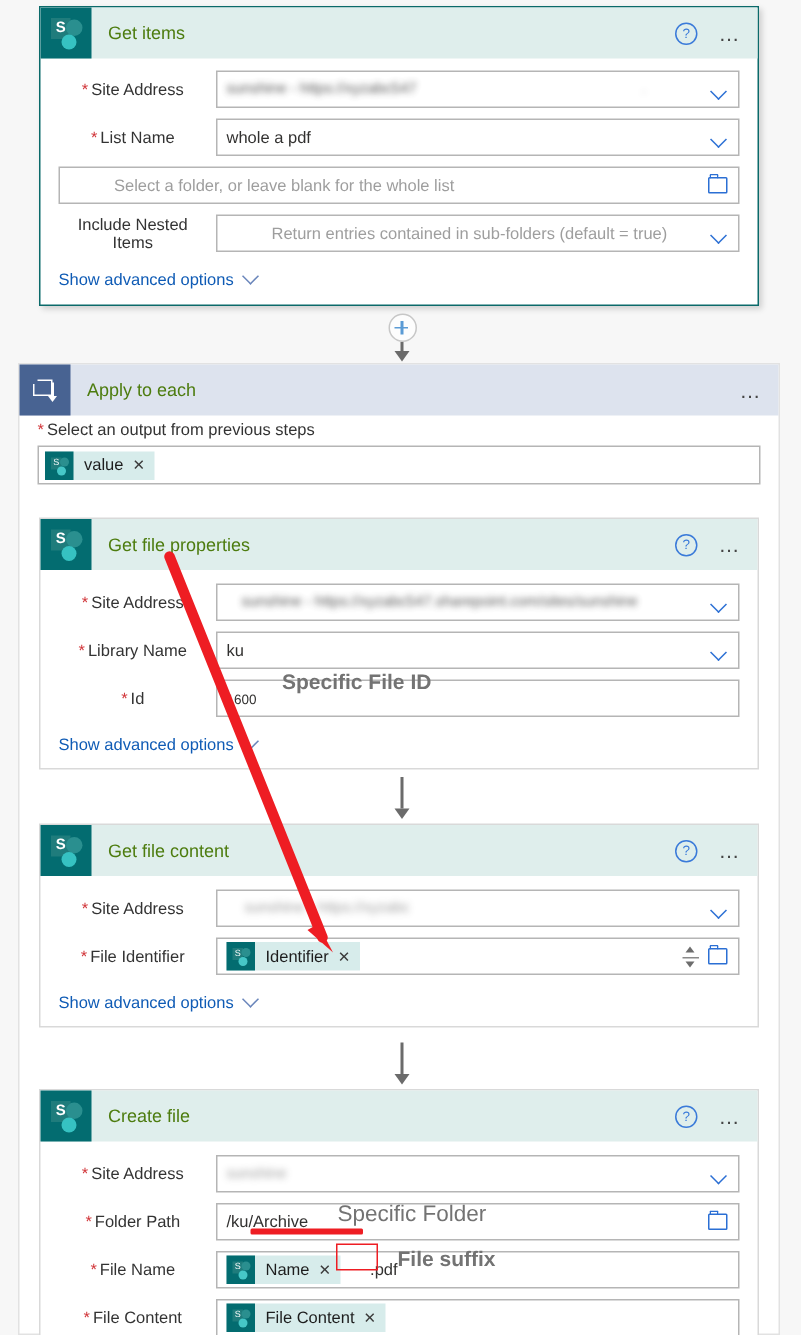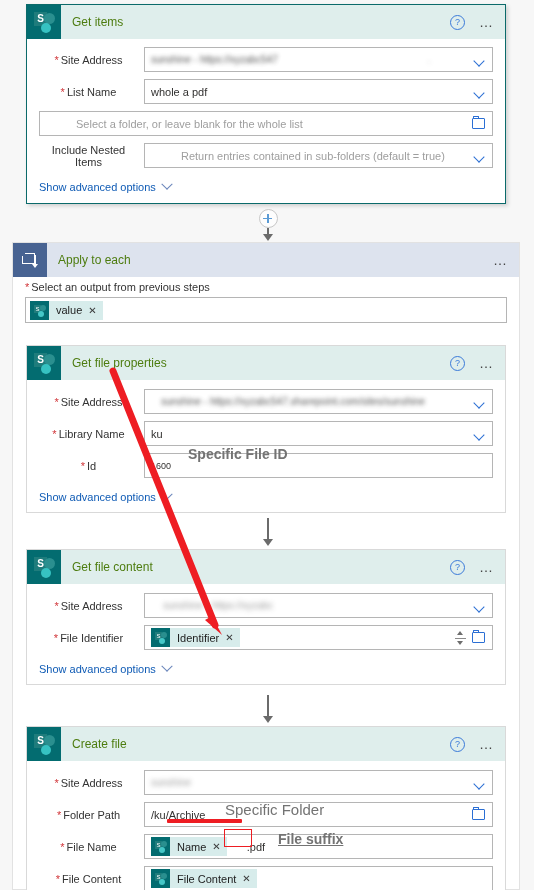--- a/index.html
+++ b/index.html
@@ -668,14 +668,14 @@
 <svg id="anno-arrow" width="534" height="890">
   <line x1="113" y1="371" x2="215" y2="625" stroke="#ee1d23" stroke-width="7" stroke-linecap="round"></line>
   <polygon points="222,635 205,620 212,616" fill="#ee1d23"></polygon>
 </svg>
 
 <div class="anno-text" style="left:188px; top:446px;">Specific File ID</div>
 
 <div class="anno-text" style="left:225px; top:801px; font-weight:normal; font-size:15px;">Specific Folder</div>
 <div class="anno-underline" style="left:167px; top:819px; width:75px;"></div>
 
-<div class="anno-text" style="left:278px; top:831px;text-decoration:underline;">File suffix</div>
+<div class="anno-text" style="left:265px; top:831px;">File suffix</div>
 <div class="anno-box" style="left:224px; top:829px; width:28px; height:18px;"></div>
 
 </body></html>

